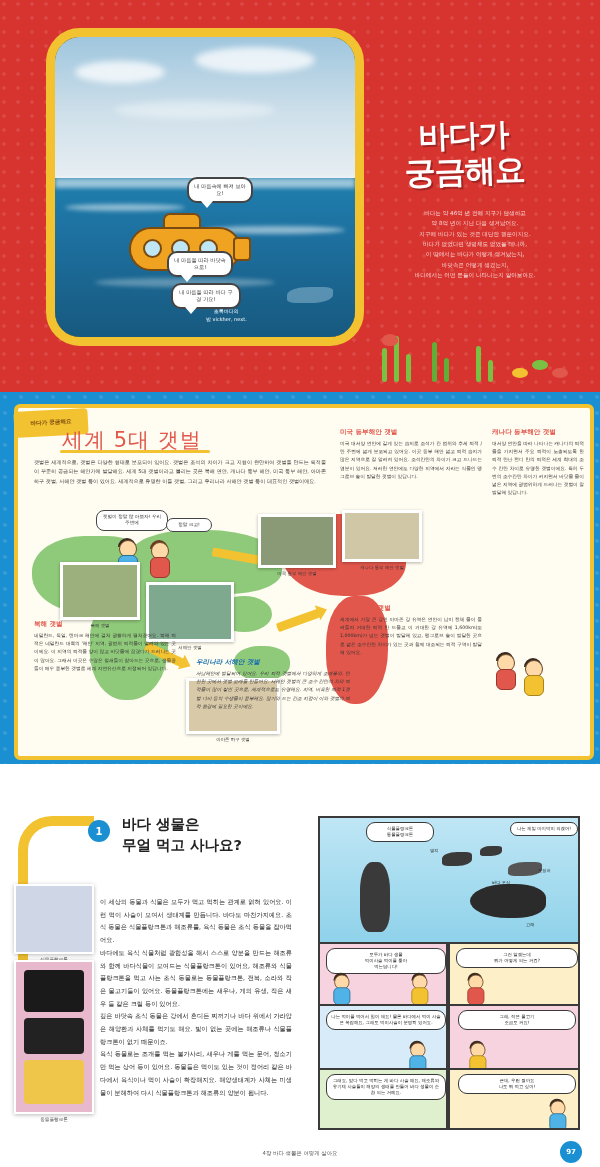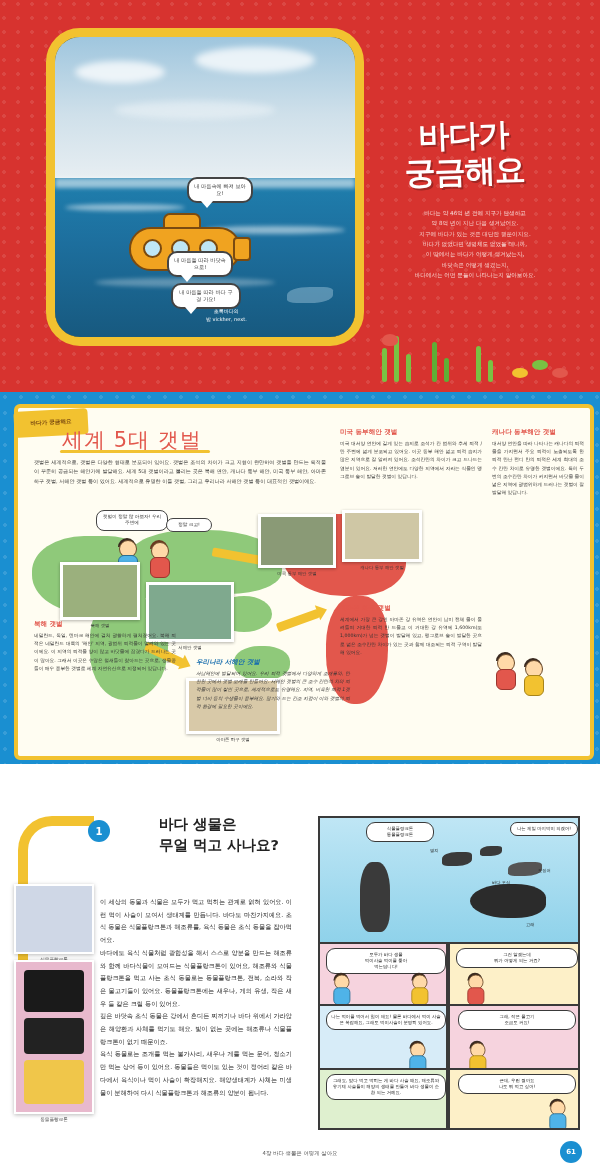--- a/index.html
+++ b/index.html
@@ -237,21 +237,21 @@
         <div class="body" style="background:#f2c230;border-color:#a8851a;"></div>
     </div>
   </div>
 
   <div class="divider"></div>
 
   <div class="spread3">
     <div class="tube"></div>
 
     <div class="s3-num">1</div>
-    <div class="s3-head" style="white-space:pre-line;margin-left:37px;">바다 생물은
+    <div class="s3-head" style="white-space:pre-line;">바다 생물은
 무얼 먹고 사나요?</div>
 
     <div class="imgcard" style="left:14px;top:120px;width:76px;height:66px;background:#cfd7e6;">
       <div class="cp">식물플랑크톤</div>
     </div>
     <div class="imgcard" style="left:14px;top:196px;width:76px;height:150px;background:#e8b9cd;">
       <div style="position:absolute;left:8px;top:8px;width:60px;height:42px;background:#1a1a1a;border-radius:4px;"></div>
       <div style="position:absolute;left:8px;top:56px;width:60px;height:36px;background:#222;border-radius:4px;"></div>
       <div style="position:absolute;left:8px;top:98px;width:60px;height:44px;background:#f0c64a;border-radius:4px;"></div>
       <div class="cp">동물플랑크톤</div>
@@ -332,16 +332,16 @@
 나도 뭐 먹고 싶어!</div>
         <div class="kid" style="left:96px;top:28px;transform:scale(.85);">
           <div class="hair"></div>
             <div class="head"></div>
             <div class="body" style="background:#4fb3e8;border-color:#2a6e93;"></div>
         </div>
       </div>
     </div>
 
     <div class="footer">4장 바다 생물은 어떻게 살아요</div>
-    <div class="fbadge">61</div>
+    <div class="fbadge">97</div>
   </div>
 
 </div>
 
 </body></html>

